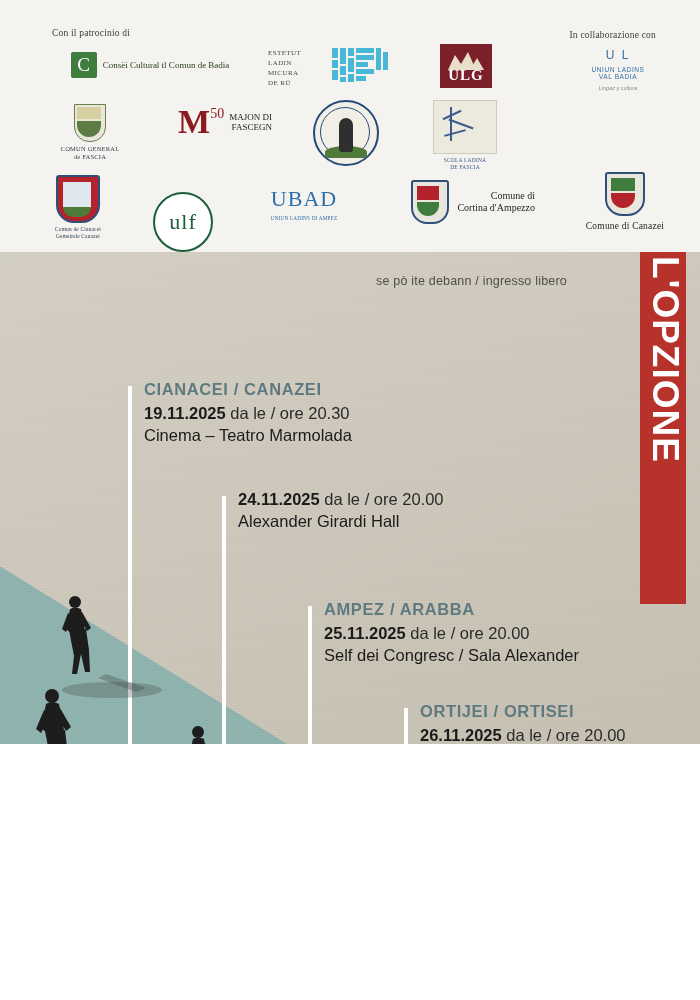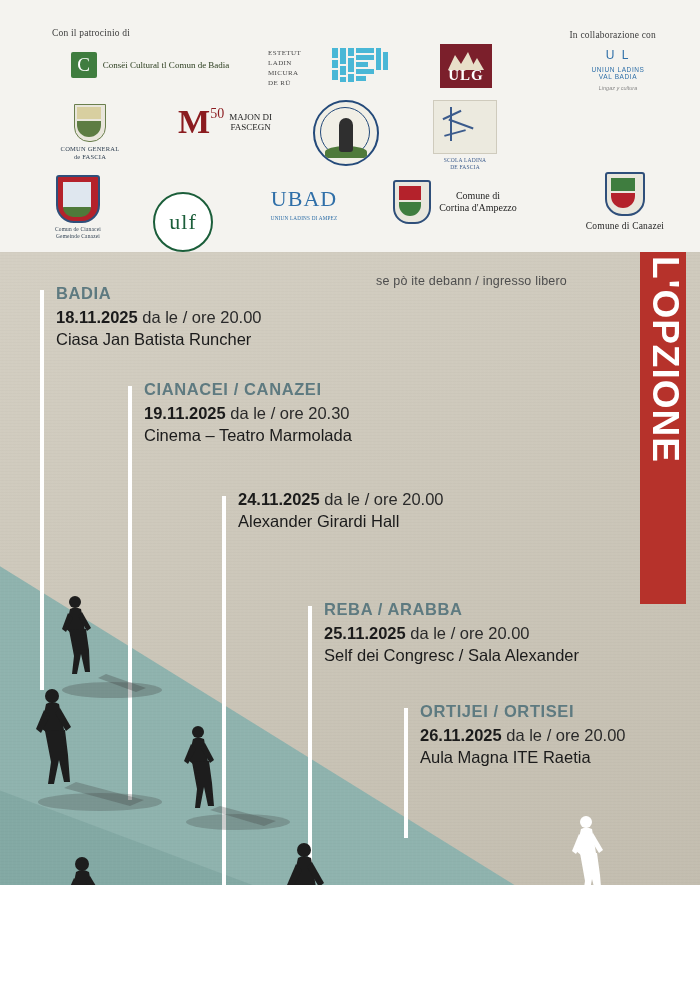--- a/index.html
+++ b/index.html
@@ -9,21 +9,21 @@
   body {
     width: 700px;
     height: 1000px;
     font-family: "Liberation Sans", sans-serif;
     background: #ffffff;
     overflow: hidden;
   }
   .poster {
     position: relative;
     width: 700px;
-    height: 885px;
+    height: 744px;
     overflow: hidden;
   }
 
   
   .sponsor-band {
     position: absolute;
     left: 0; top: 0;
     width: 700px;
     height: 252px;
     background: #f4f3ef;
@@ -166,21 +166,21 @@
     font-family: "Liberation Serif", serif;
     font-size: 14px;
     color: #8b1b1f;
     vertical-align: top;
     margin-top: 2px;
   }
   .l7 .t {
     display: inline-block;
     vertical-align: middle;
     margin-left: 5px;
-    text-align: center;
+    text-align: right;
     font-family: "Liberation Serif", serif;
     font-size: 9px;
     color: #1c1c1c;
     line-height: 1.15;
   }
 
   
   .l8 { left: 310px; top: 100px; width: 72px; }
   .l8 .circle {
     width: 62px; height: 62px;
@@ -268,21 +268,21 @@
   .l12 { left: 248px; top: 186px; width: 112px; }
   .l12 .wave {
     font-family: Liberation Serif, serif;
     font-size: 22px;
     color: #2f6fa8;
     letter-spacing: 1px;
   }
   .l12 .cap { font-size: 5.2px; color: #2f6fa8; }
 
   
-  .l13 { left: 375px; top: 180px; width: 160px; text-align: center; }
+  .l13 { left: 375px; top: 180px; width: 160px; text-align: right; }
   .l13 .sh {
     display: inline-block;
     width: 34px; height: 40px;
     background: #e9e7dd;
     border: 2px solid #2f4f7a;
     border-radius: 3px 3px 16px 16px;
     vertical-align: middle;
     position: relative;
   }
   .l13 .sh .b {
@@ -570,28 +570,20 @@
     <div class="teal2"></div>
     <div class="grain"></div>
 
     <div class="title-block">
       <div class="seg" style="top:0px;height:352px;"></div>
       <div class="title-text">L'OPZIONE</div>
     </div>
 
     <div class="free-note">se pò ite debann / ingresso libero</div>
 
-    <div class="event" style="left:40px; top:32px; width:330px;">
-      <div class="rule" style="left:0; top:6px; height:400px;"></div>
-      <div style="margin-left:16px;">
-        <div class="city">BADIA</div>
-        <div class="line2"><span>18.11.2025</span> <span class="time">da le / ore 20.00</span></div>
-        <div class="venue">Ciasa Jan Batista Runcher</div>
-      </div>
-    </div>
 
     <div class="event" style="left:128px; top:128px; width:340px;">
       <div class="rule" style="left:0; top:6px; height:414px;"></div>
       <div style="margin-left:16px;">
         <div class="city">CIANACEI / CANAZEI</div>
         <div class="line2"><span>19.11.2025</span> <span class="time">da le / ore 20.30</span></div>
         <div class="venue">Cinema – Teatro Marmolada</div>
       </div>
     </div>
 
@@ -599,21 +591,21 @@
       <div class="rule" style="left:0; top:6px; height:440px;"></div>
       <div style="margin-left:16px;">
         <div class="line2"><span>24.11.2025</span> <span class="time">da le / ore 20.00</span></div>
         <div class="venue">Alexander Girardi Hall</div>
       </div>
     </div>
 
     <div class="event" style="left:308px; top:348px; width:370px;">
       <div class="rule" style="left:0; top:6px; height:460px;"></div>
       <div style="margin-left:16px;">
-        <div class="city">REBA / ARABBA</div>
+        <div class="city">AMPEZ / ARABBA</div>
         <div class="line2"><span>25.11.2025</span> <span class="time">da le / ore 20.00</span></div>
         <div class="venue">Self dei Congresc / Sala Alexander</div>
       </div>
     </div>
 
     <div class="event" style="left:396px; top:450px; width:300px;">
       <div class="rule" style="left:8px; top:6px; height:130px;"></div>
       <div style="margin-left:24px;">
         <div class="city">ORTIJEI / ORTISEI</div>
         <div class="line2"><span>26.11.2025</span> <span class="time">da le / ore 20.00</span></div>

